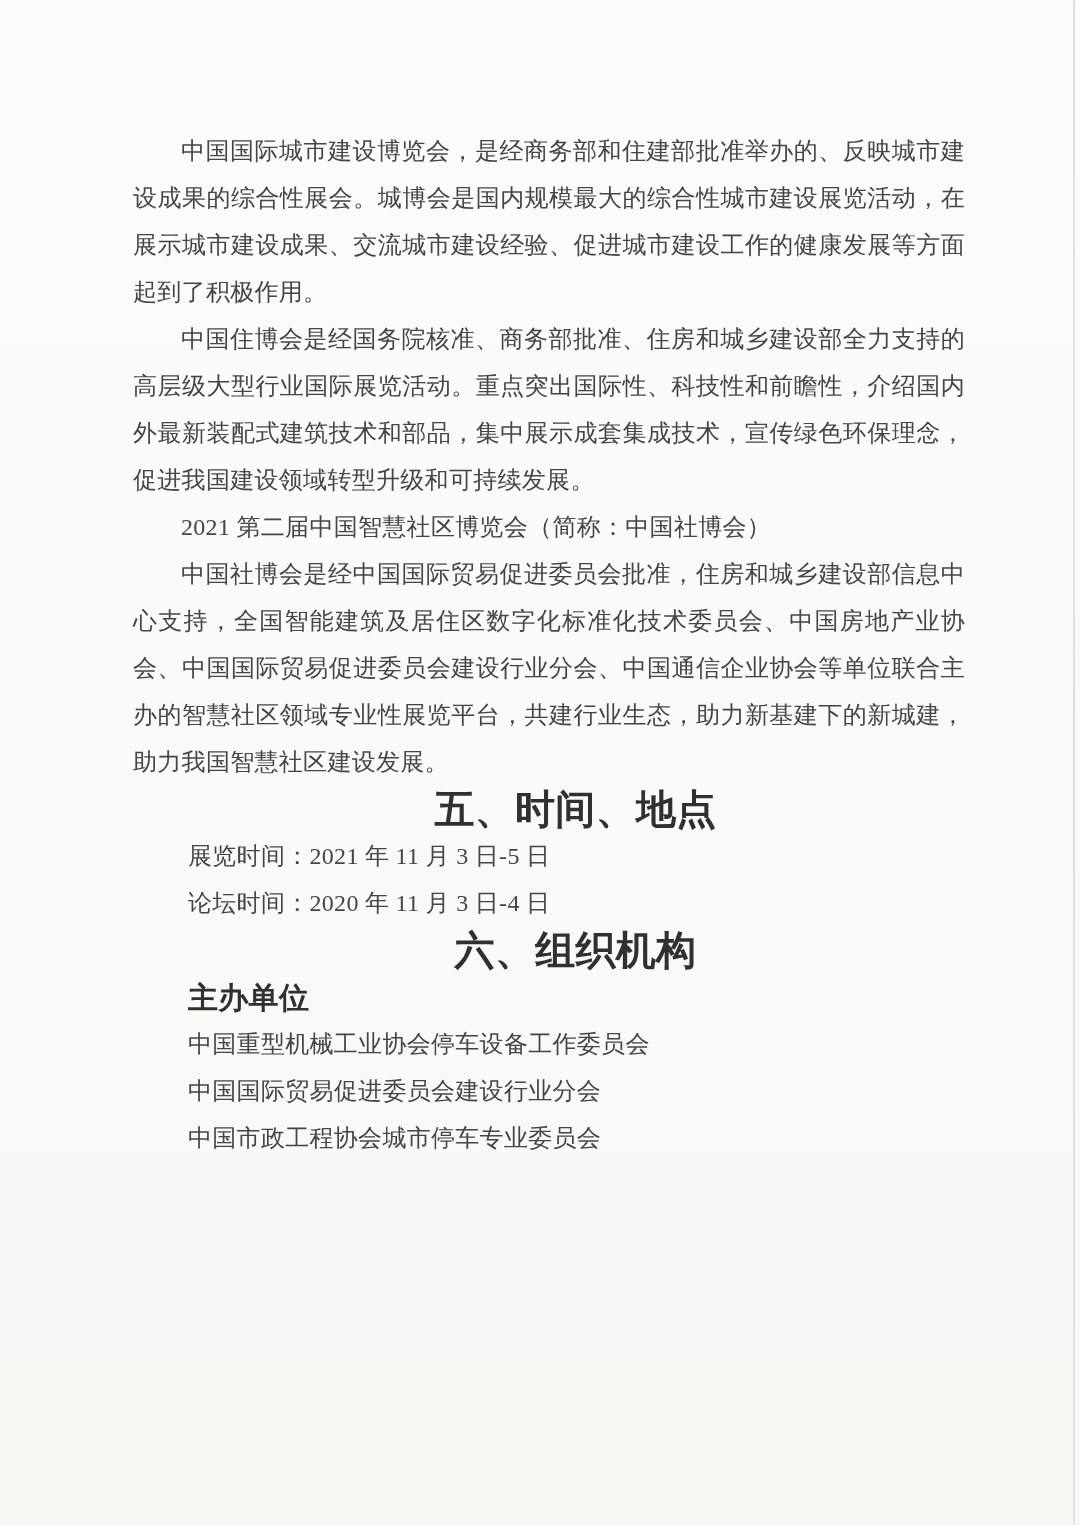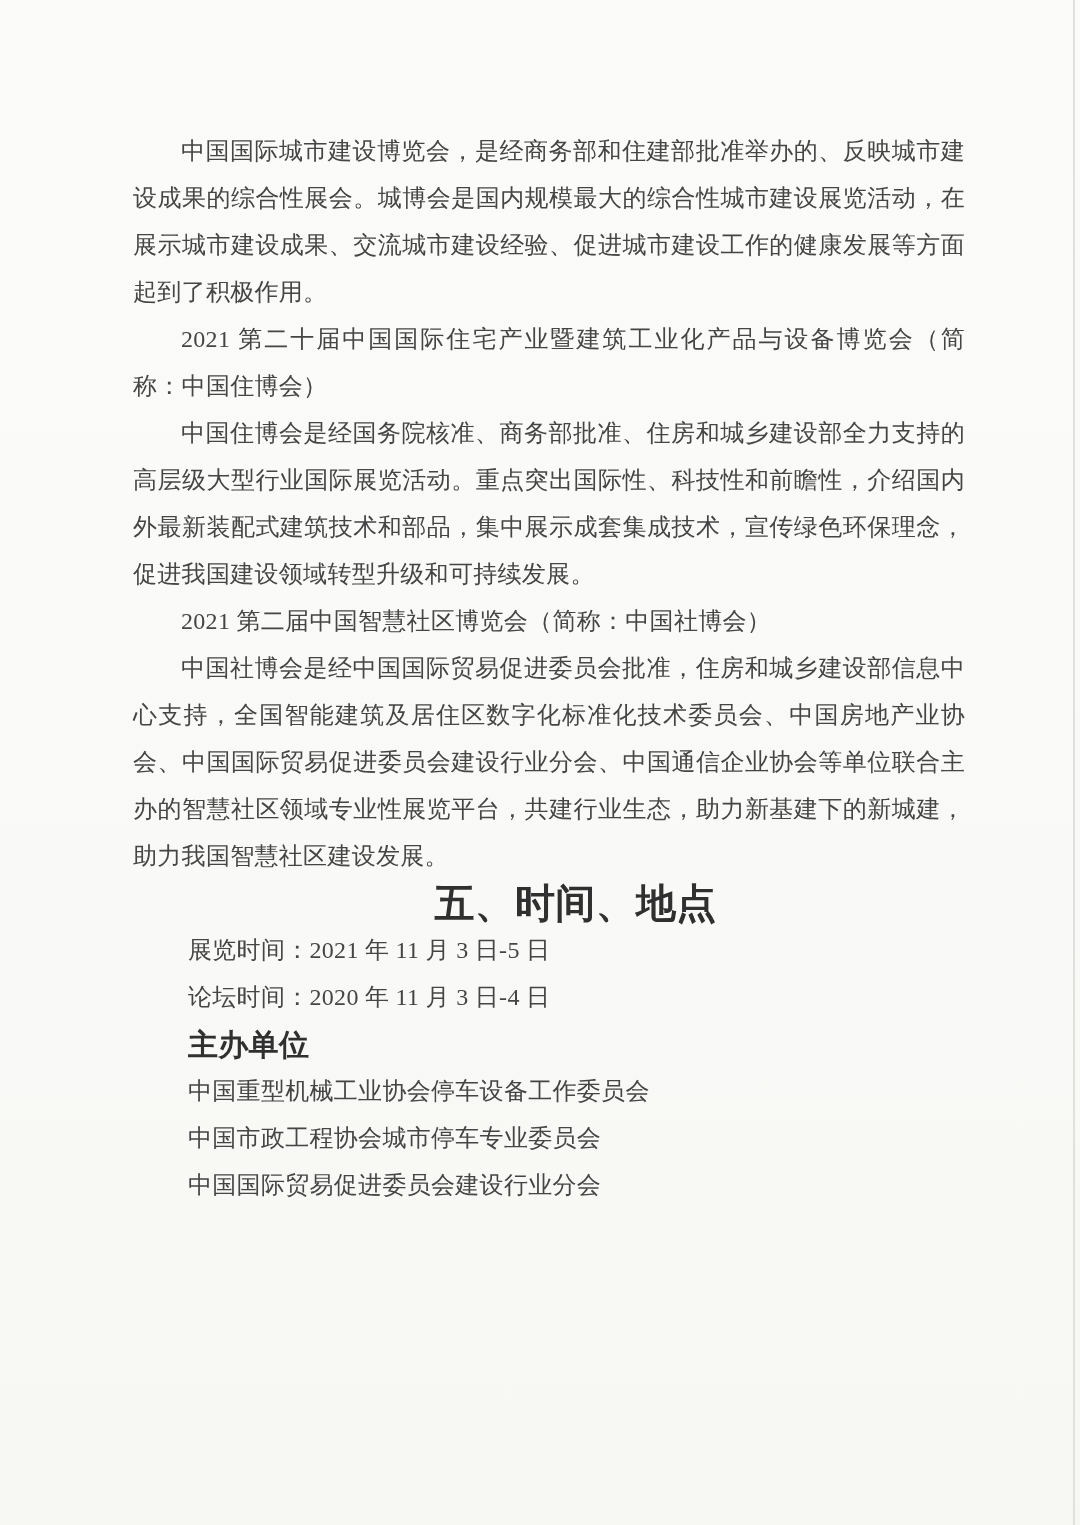--- a/index.html
+++ b/index.html
@@ -64,41 +64,41 @@
 </style>
 </head>
 <body>
 
 <div class="page">
 
   <div class="text-block">
 
     <p class="body-par">中国国际城市建设博览会，是经商务部和住建部批准举办的、反映城市建设成果的综合性展会。城博会是国内规模最大的综合性城市建设展览活动，在展示城市建设成果、交流城市建设经验、促进城市建设工作的健康发展等方面起到了积极作用。</p>
 
-    <p class="body-par">2021 第二十届中国国际住宅产业暨建筑工业化产品与设备博览会（简称：中国住博会）</p>
 
     <p class="body-par">中国住博会是经国务院核准、商务部批准、住房和城乡建设部全力支持的高层级大型行业国际展览活动。重点突出国际性、科技性和前瞻性，介绍国内外最新装配式建筑技术和部品，集中展示成套集成技术，宣传绿色环保理念，促进我国建设领域转型升级和可持续发展。</p>
 
     <p class="body-par">2021 第二届中国智慧社区博览会（简称：中国社博会）</p>
 
     <p class="body-par">中国社博会是经中国国际贸易促进委员会批准，住房和城乡建设部信息中心支持，全国智能建筑及居住区数字化标准化技术委员会、中国房地产业协会、中国国际贸易促进委员会建设行业分会、中国通信企业协会等单位联合主办的智慧社区领域专业性展览平台，共建行业生态，助力新基建下的新城建，助力我国智慧社区建设发展。</p>
 
     <p class="heading">五、时间、地点</p>
 
     <p class="info-line">展览时间：2021 年 11 月 3 日-5 日</p>
 
     <p class="info-line">论坛时间：2020 年 11 月 3 日-4 日</p>
 
 
+    <p class="heading">六、组织机构</p>
 
     <p class="subheading">主办单位</p>
 
     <p class="org-line">中国重型机械工业协会停车设备工作委员会</p>
 
+    <p class="org-line">中国国际贸易促进委员会建设行业分会</p>
+
     <p class="org-line">中国市政工程协会城市停车专业委员会</p>
-
-    <p class="org-line">中国国际贸易促进委员会建设行业分会</p>
 
   </div>
 
   <div class="scan-edge-right"></div>
 
 </div>
 
 </body></html>

